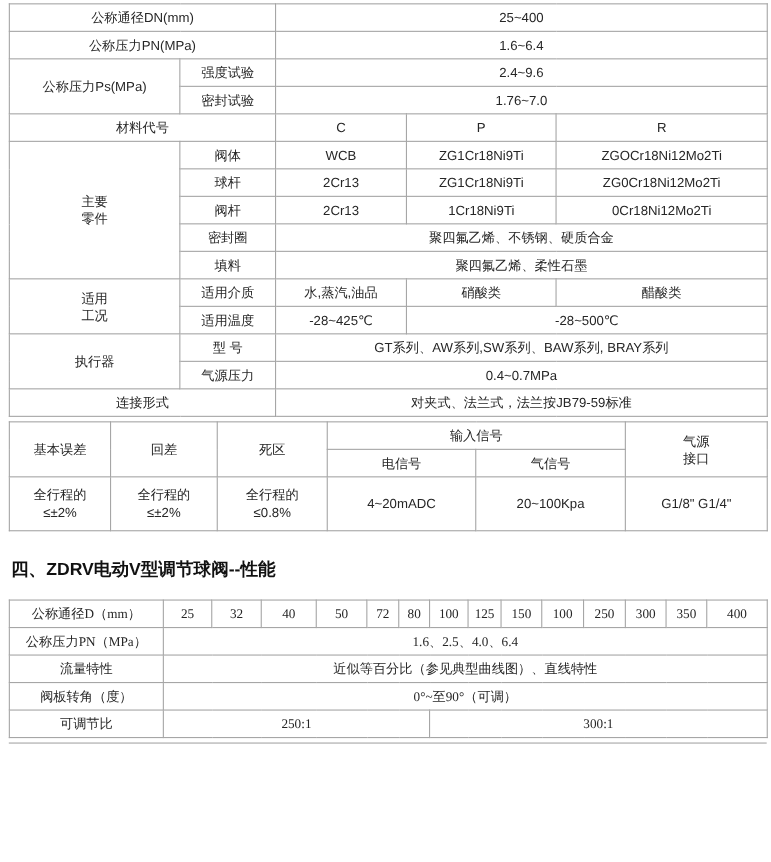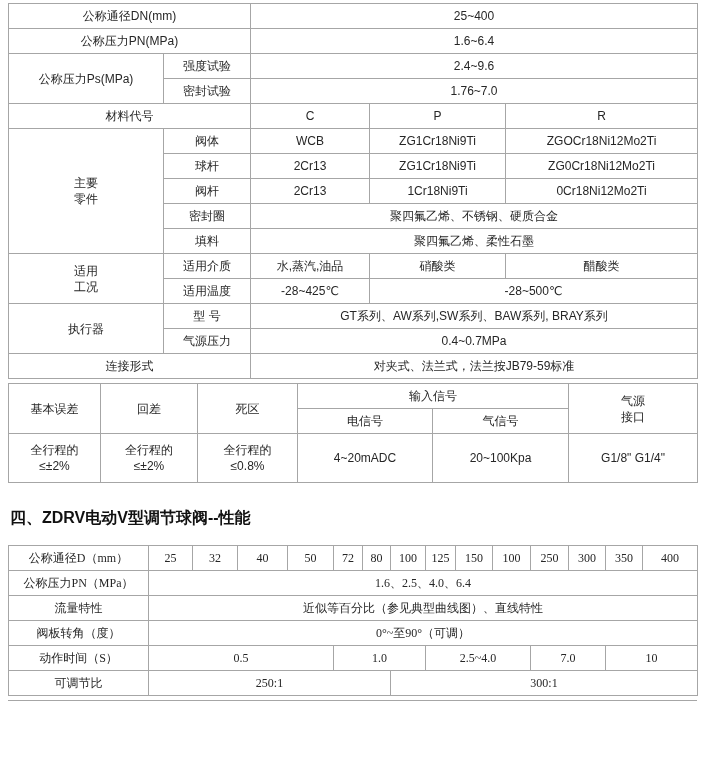--- a/index.html
+++ b/index.html
@@ -214,28 +214,20 @@
       </tr>
       <tr>
         <td>流量特性</td>
         <td colspan="14">近似等百分比（参见典型曲线图）、直线特性</td>
       </tr>
       <tr>
         <td>阀板转角（度）</td>
         <td colspan="14">0°~至90°（可调）</td>
       </tr>
       <tr>
-        <td>动作时间（S）</td>
-        <td colspan="4">0.5</td>
-        <td colspan="3">1.0</td>
-        <td colspan="3">2.5~4.0</td>
-        <td colspan="2">7.0</td>
-        <td colspan="2">10</td>
-      </tr>
-      <tr>
         <td>可调节比</td>
         <td colspan="6">250:1</td>
         <td colspan="8">300:1</td>
       </tr>
     </tbody>
   </table>
 
   <div class="bottom-line"></div>
 
 </div>

